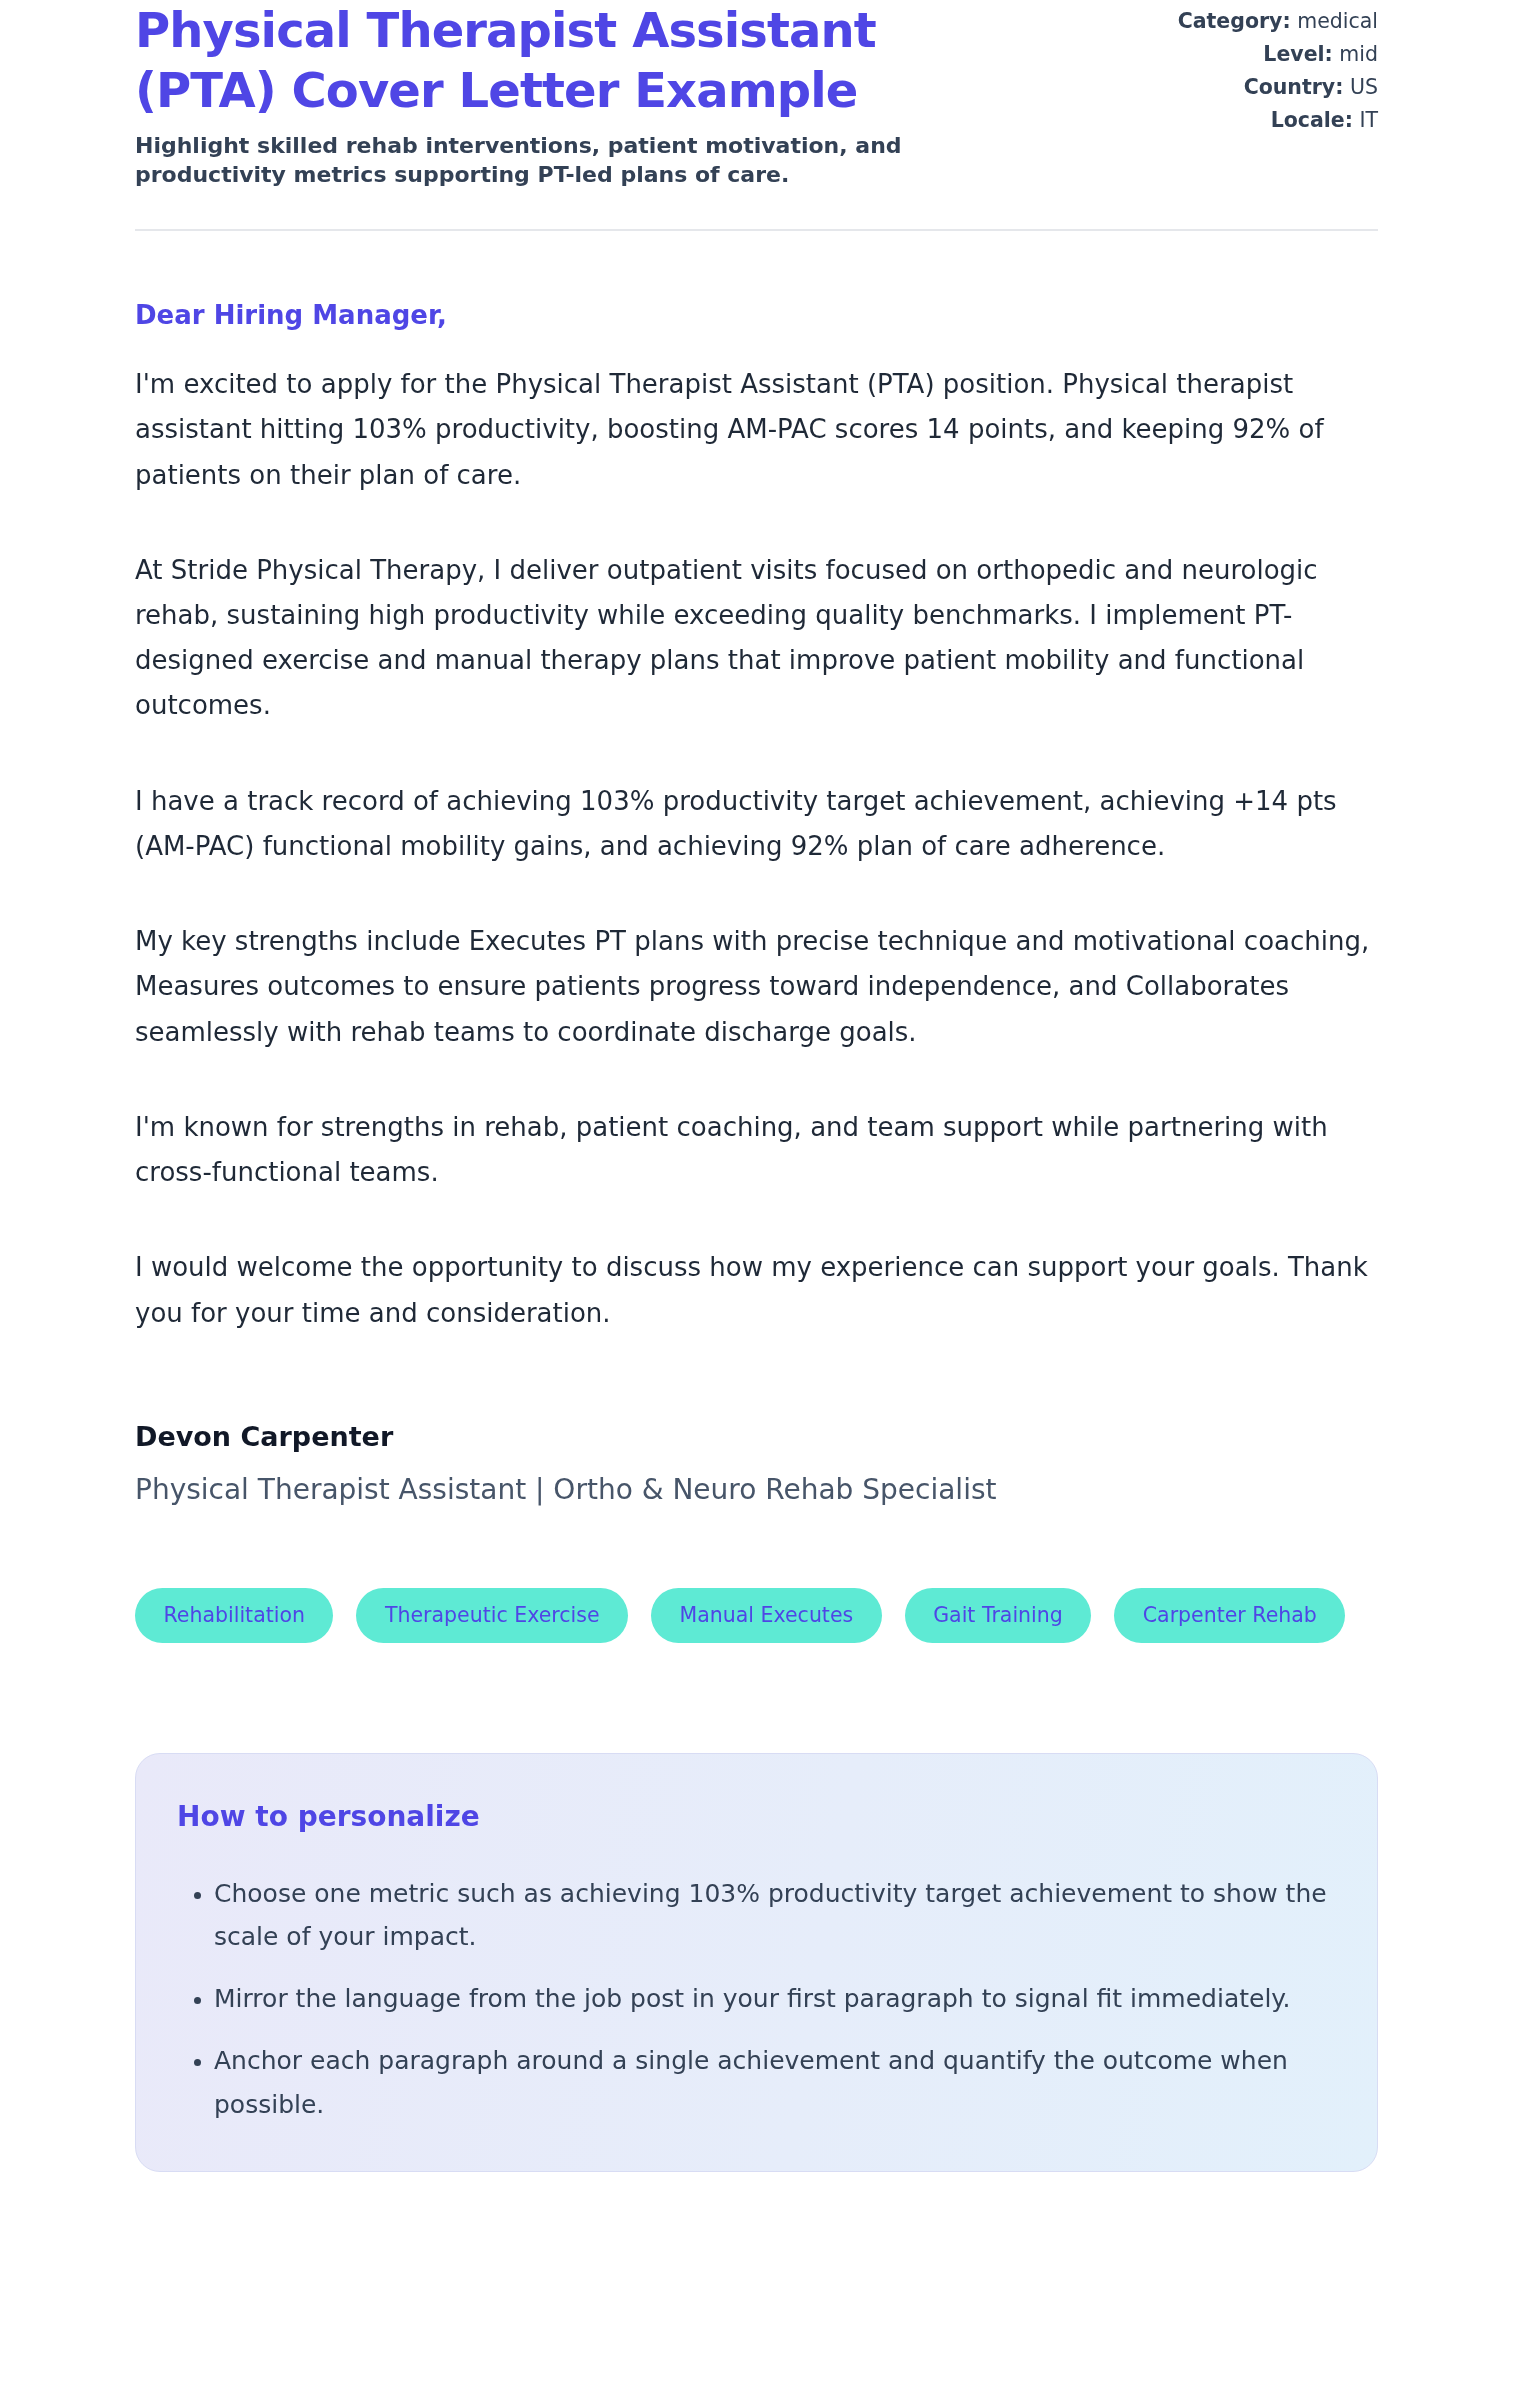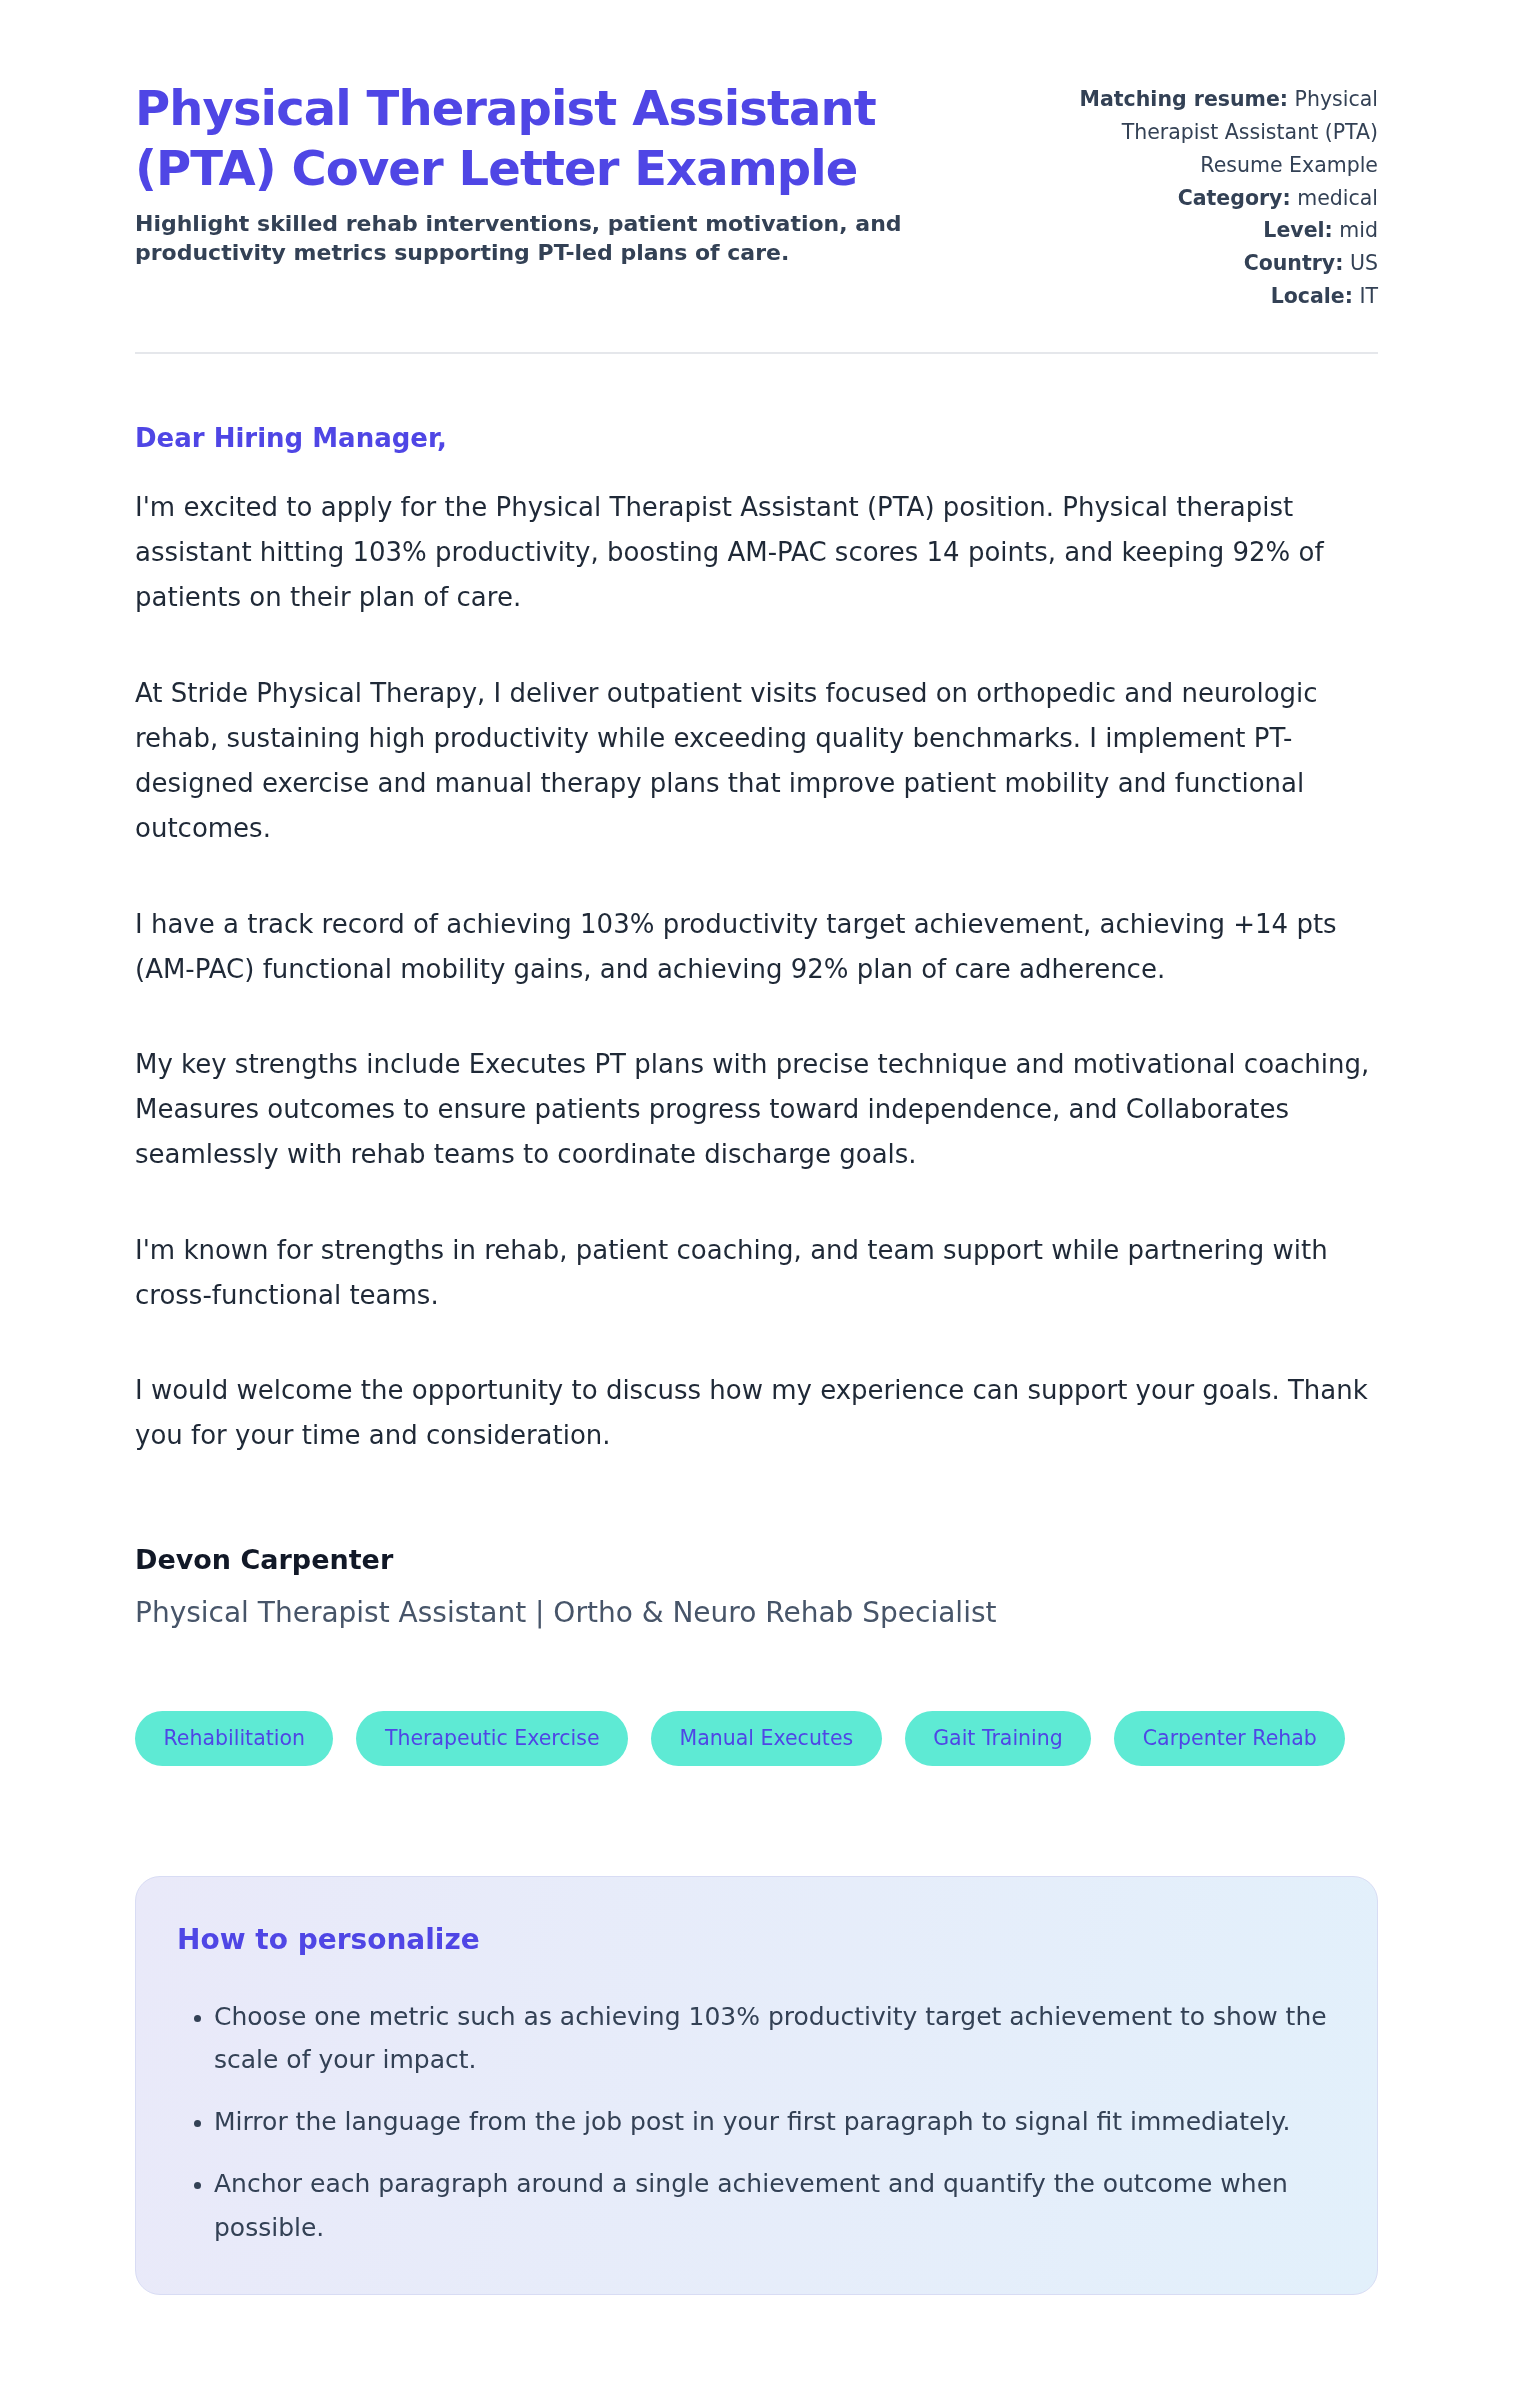--- a/index.html
+++ b/index.html
@@ -6,21 +6,20 @@
   html, body { background: #ffffff; }
   body {
     width: 1513px;
     min-height: 2401px;
     font-family: "DejaVu Sans", "Liberation Sans", sans-serif;
     color: #1f2937;
   }
   .container {
     width: 1243px;
     margin: 0 auto;
-    padding-top: 78px;
   }
 
   
   .header { display: flex; justify-content: space-between; align-items: flex-start; }
   .header-left { width: 854px; }
   .page-title {
     font-size: 48px;
     line-height: 1.25;
     font-weight: 800;
     letter-spacing: -0.9px;
@@ -126,21 +125,20 @@
 <body>
 
 <div class="container">
 
   <div class="header">
     <div class="header-left">
       <h1 class="page-title">Physical Therapist Assistant (PTA) Cover Letter Example</h1>
       <div class="page-subtitle">Highlight skilled rehab interventions, patient motivation, and productivity metrics supporting PT-led plans of care.</div>
     </div>
     <div class="meta">
-      <span class="meta-item"><strong>Matching resume:</strong> <span>Physical Therapist Assistant (PTA) Resume Example</span></span>
       <span class="meta-item"><strong>Category:</strong> <span>medical</span></span>
       <span class="meta-item"><strong>Level:</strong> <span>mid</span></span>
       <span class="meta-item"><strong>Country:</strong> <span>US</span></span>
       <span class="meta-item"><strong>Locale:</strong> <span>IT</span></span>
     </div>
   </div>
 
   <hr class="divider">
 
   <div class="letter">

